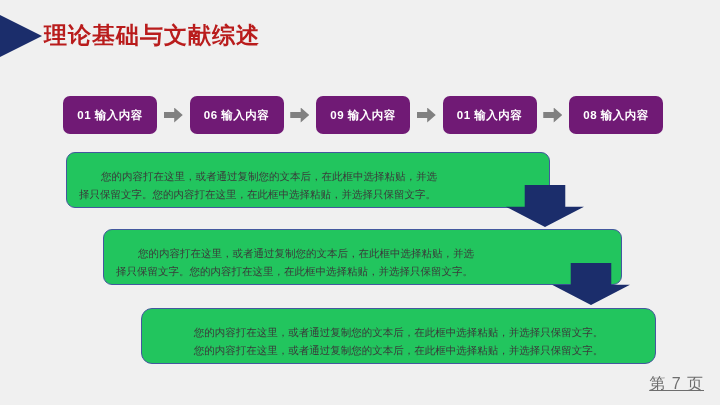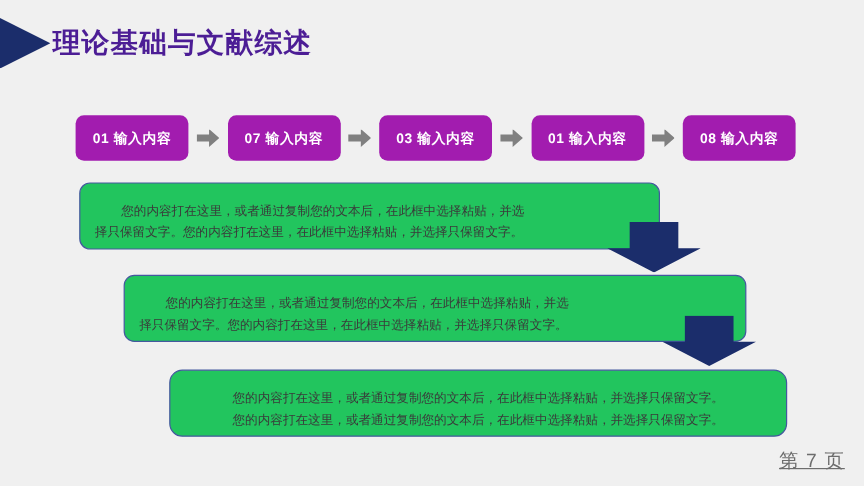--- a/index.html
+++ b/index.html
@@ -31,39 +31,39 @@
     height: 42px;
     background: #1b2d6b;
     clip-path: polygon(0 0, 0 100%, 100% 50%);
   }
   .title-text {
     position: absolute;
     left: 44px;
     top: 10px;
     font-size: 23px;
     font-weight: bold;
-    color: #4c1d95;
+    color: #b91c1c;
     letter-spacing: 1px;
     white-space: nowrap;
   }
 
   
   .steps-row {
     position: absolute;
     left: 63px;
     top: 93px;
     width: 600px;
     height: 44px;
     display: flex;
     align-items: center;
   }
   .step-chip {
     width: 94px;
     height: 38px;
-    background: #a21caf;
+    background: #701a75;
     border-radius: 7px;
     color: #ffffff;
     font-size: 11.5px;
     font-weight: bold;
     display: flex;
     align-items: center;
     justify-content: center;
     letter-spacing: 0.5px;
     flex: 0 0 auto;
   }
@@ -134,25 +134,25 @@
 <div class="title-row">
   <div class="title-arrow"></div>
   <div class="title-text">理论基础与文献综述</div>
 </div>
 
 <div class="steps-row">
   <div class="step-chip">01 输入内容</div>
   <div class="step-gap">
     <div class="gray-arrow"></div>
   </div>
-  <div class="step-chip">07 输入内容</div>
+  <div class="step-chip">06 输入内容</div>
   <div class="step-gap">
     <div class="gray-arrow"></div>
   </div>
-  <div class="step-chip">03 输入内容</div>
+  <div class="step-chip">09 输入内容</div>
   <div class="step-gap">
     <div class="gray-arrow"></div>
   </div>
   <div class="step-chip">01 输入内容</div>
   <div class="step-gap">
     <div class="gray-arrow"></div>
   </div>
   <div class="step-chip">08 输入内容</div>
 </div>
 

